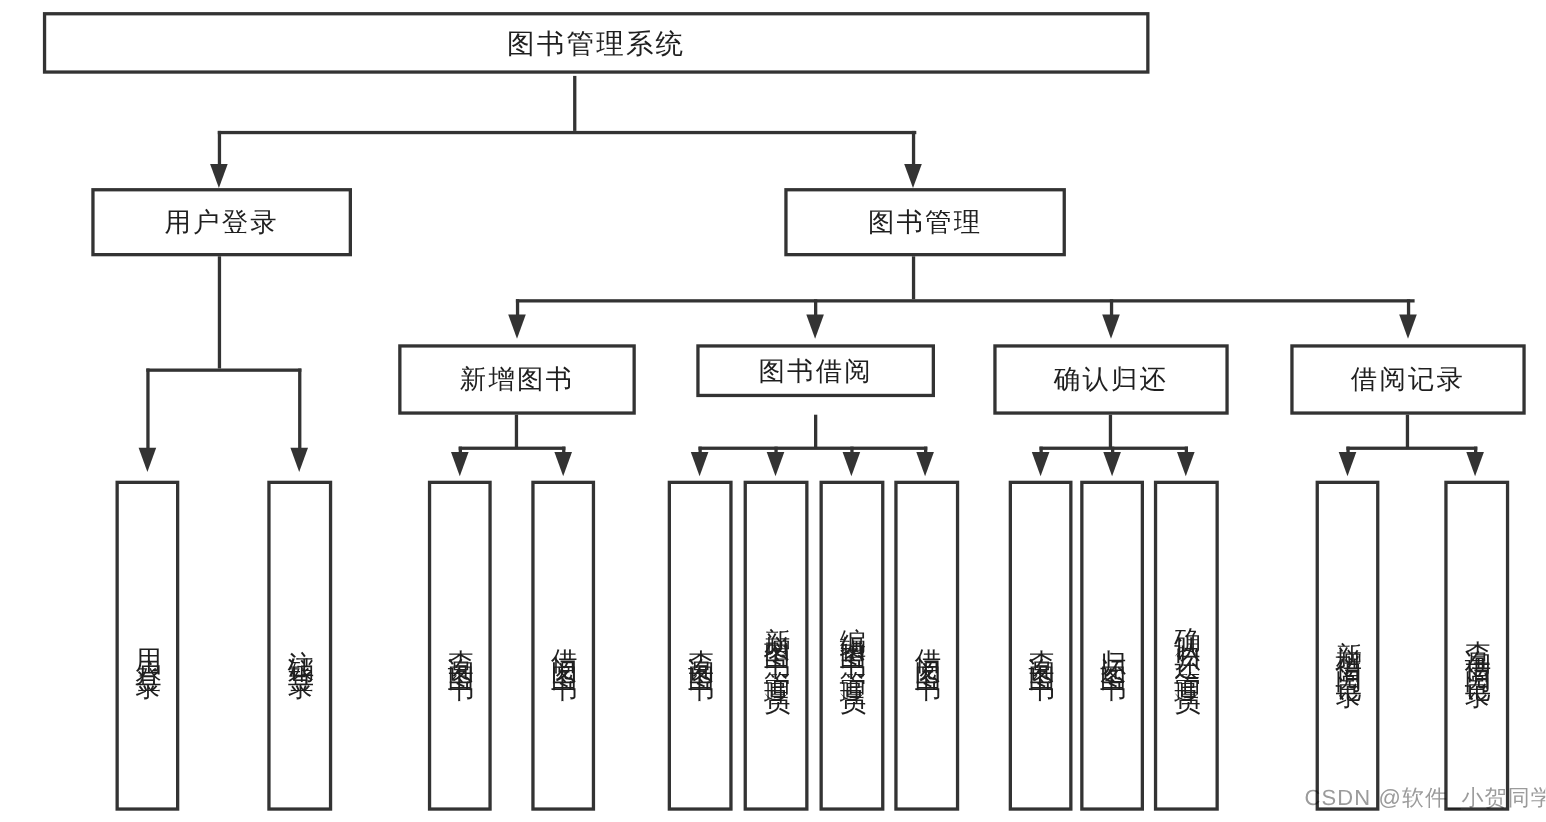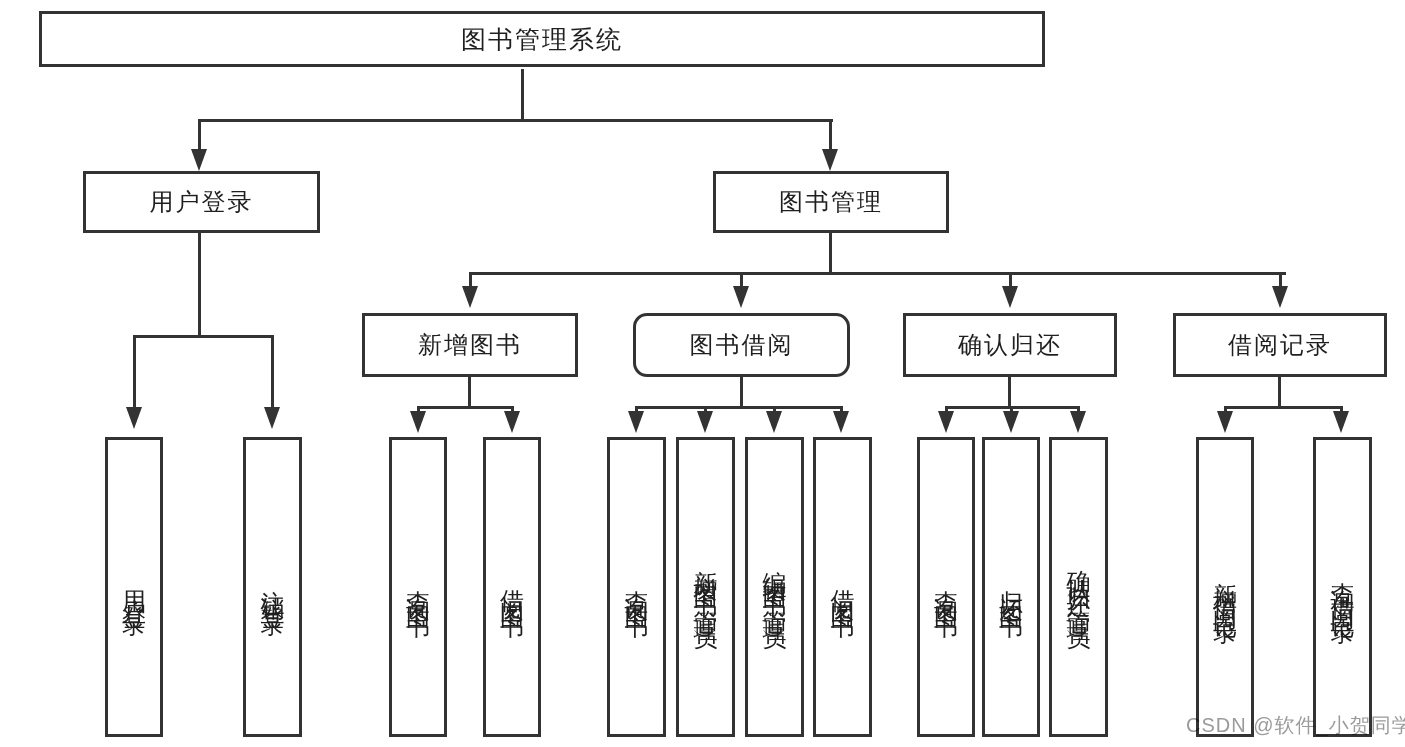--- a/index.html
+++ b/index.html
@@ -40,21 +40,21 @@
   <div class="line" style="left:521px;top:69px;width:3px;height:50px;"></div>
   <div class="line" style="left:198px;top:119px;width:635px;height:3px;"></div>
   <div class="line" style="left:198px;top:119px;width:3px;height:32px;"></div>
   <div class="head" style="left:191px;top:149px;"></div>
   <div class="line" style="left:829px;top:119px;width:3px;height:32px;"></div>
   <div class="head" style="left:822px;top:149px;"></div>
 
   <div class="box hbox" style="left:83px;top:171px;width:237px;height:62px;">
     <span>用户登录</span>
   </div>
-  <div class="box hbox" style="left:713px;top:171px;width:236px;height:62px;">
+  <div class="box hbox" style="left:713px;top:171px;width:256px;height:62px;">
     <span>图书管理</span>
   </div>
 
   <div class="line" style="left:198px;top:233px;width:3px;height:102px;"></div>
   <div class="line" style="left:133px;top:335px;width:141px;height:3px;"></div>
   <div class="line" style="left:133px;top:335px;width:3px;height:74px;"></div>
   <div class="head" style="left:126px;top:407px;"></div>
   <div class="line" style="left:271px;top:335px;width:3px;height:74px;"></div>
   <div class="head" style="left:264px;top:407px;"></div>
 
@@ -65,21 +65,21 @@
   <div class="line" style="left:740px;top:272px;width:3px;height:16px;"></div>
   <div class="head" style="left:733px;top:286px;"></div>
   <div class="line" style="left:1009px;top:272px;width:3px;height:16px;"></div>
   <div class="head" style="left:1002px;top:286px;"></div>
   <div class="line" style="left:1279px;top:272px;width:3px;height:16px;"></div>
   <div class="head" style="left:1272px;top:286px;"></div>
 
   <div class="box hbox" style="left:362px;top:313px;width:216px;height:64px;">
     <span>新增图书</span>
   </div>
-  <div class="box hbox" style="left:633px;top:313px;width:217px;height:64px;border-radius:14px;">
+  <div class="box hbox" style="left:633px;top:313px;width:217px;height:48px;">
     <span>图书借阅</span>
   </div>
   <div class="box hbox" style="left:903px;top:313px;width:214px;height:64px;">
     <span>确认归还</span>
   </div>
   <div class="box hbox" style="left:1173px;top:313px;width:214px;height:64px;">
     <span>借阅记录</span>
   </div>
 
   <div class="line" style="left:468px;top:377px;width:3px;height:30px;"></div>

